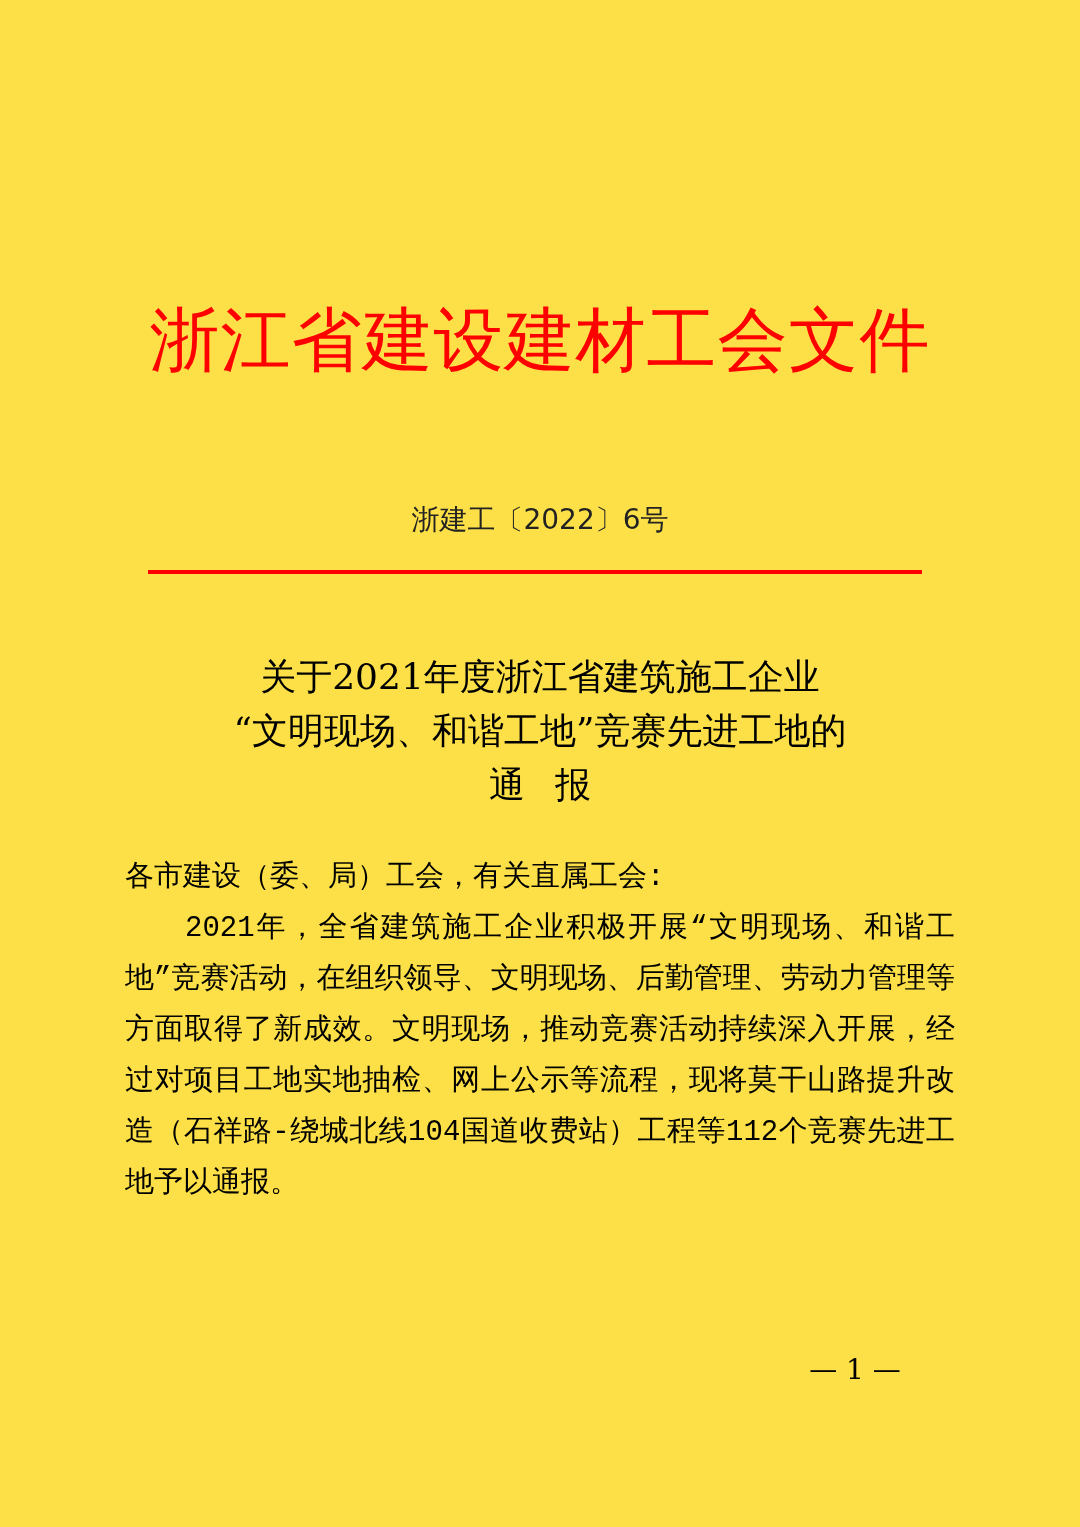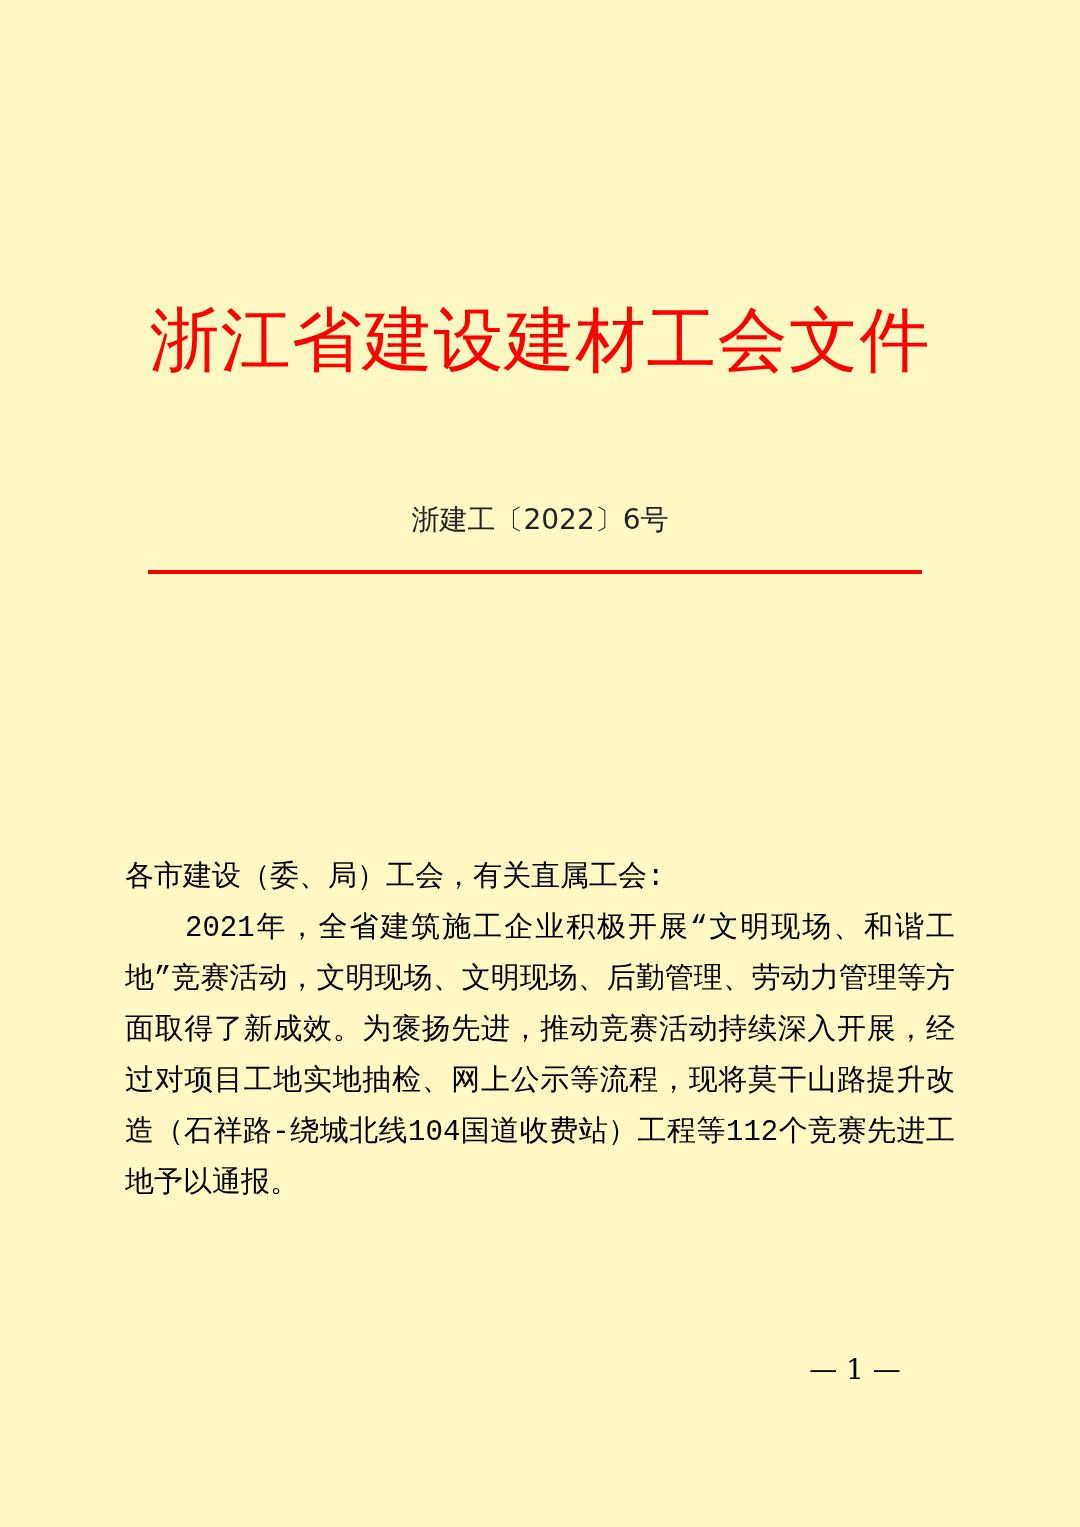--- a/index.html
+++ b/index.html
@@ -13,21 +13,21 @@
       position: relative;
       overflow: hidden;
       font-family: "DejaVu Serif", "Liberation Serif", serif;
       color: #000;
     }
     .page {
       position: absolute;
       left: 0; top: 0;
       width: 1080px;
       height: 1527px;
-      background: #fef9c3;
+      background: #fde047;
     }
     .masthead {
       position: absolute;
       left: 0;
       top: 292px;
       width: 1080px;
       text-align: center;
       font-size: 70px;
       line-height: 96px;
       color: #ff0000;
@@ -92,21 +92,26 @@
 <body>
 
 <div class="page">
 
   <div class="masthead">浙江省建设建材工会文件</div>
 
   <div class="doc-number">浙建工〔2022〕6号</div>
 
   <div class="red-rule"></div>
 
+  <div class="title">
+    <span class="line">关于2021年度浙江省建筑施工企业</span>
+    <span class="line">“文明现场、和谐工地”竞赛先进工地的</span>
+    <span class="line last">通报</span>
+  </div>
 
   <div class="body-text">
     <p>各市建设（委、局）工会，有关直属工会:</p>
-    <p class="indent">2021年，全省建筑施工企业积极开展“文明现场、和谐工地”竞赛活动，文明现场、文明现场、后勤管理、劳动力管理等方面取得了新成效。为褒扬先进，推动竞赛活动持续深入开展，经过对项目工地实地抽检、网上公示等流程，现将莫干山路提升改造（石祥路-绕城北线104国道收费站）工程等112个竞赛先进工地予以通报。</p>
+    <p class="indent">2021年，全省建筑施工企业积极开展“文明现场、和谐工地”竞赛活动，在组织领导、文明现场、后勤管理、劳动力管理等方面取得了新成效。文明现场，推动竞赛活动持续深入开展，经过对项目工地实地抽检、网上公示等流程，现将莫干山路提升改造（石祥路-绕城北线104国道收费站）工程等112个竞赛先进工地予以通报。</p>
   </div>
 
   <div class="page-number">— 1 —</div>
 
 </div>
 
 </body></html>

